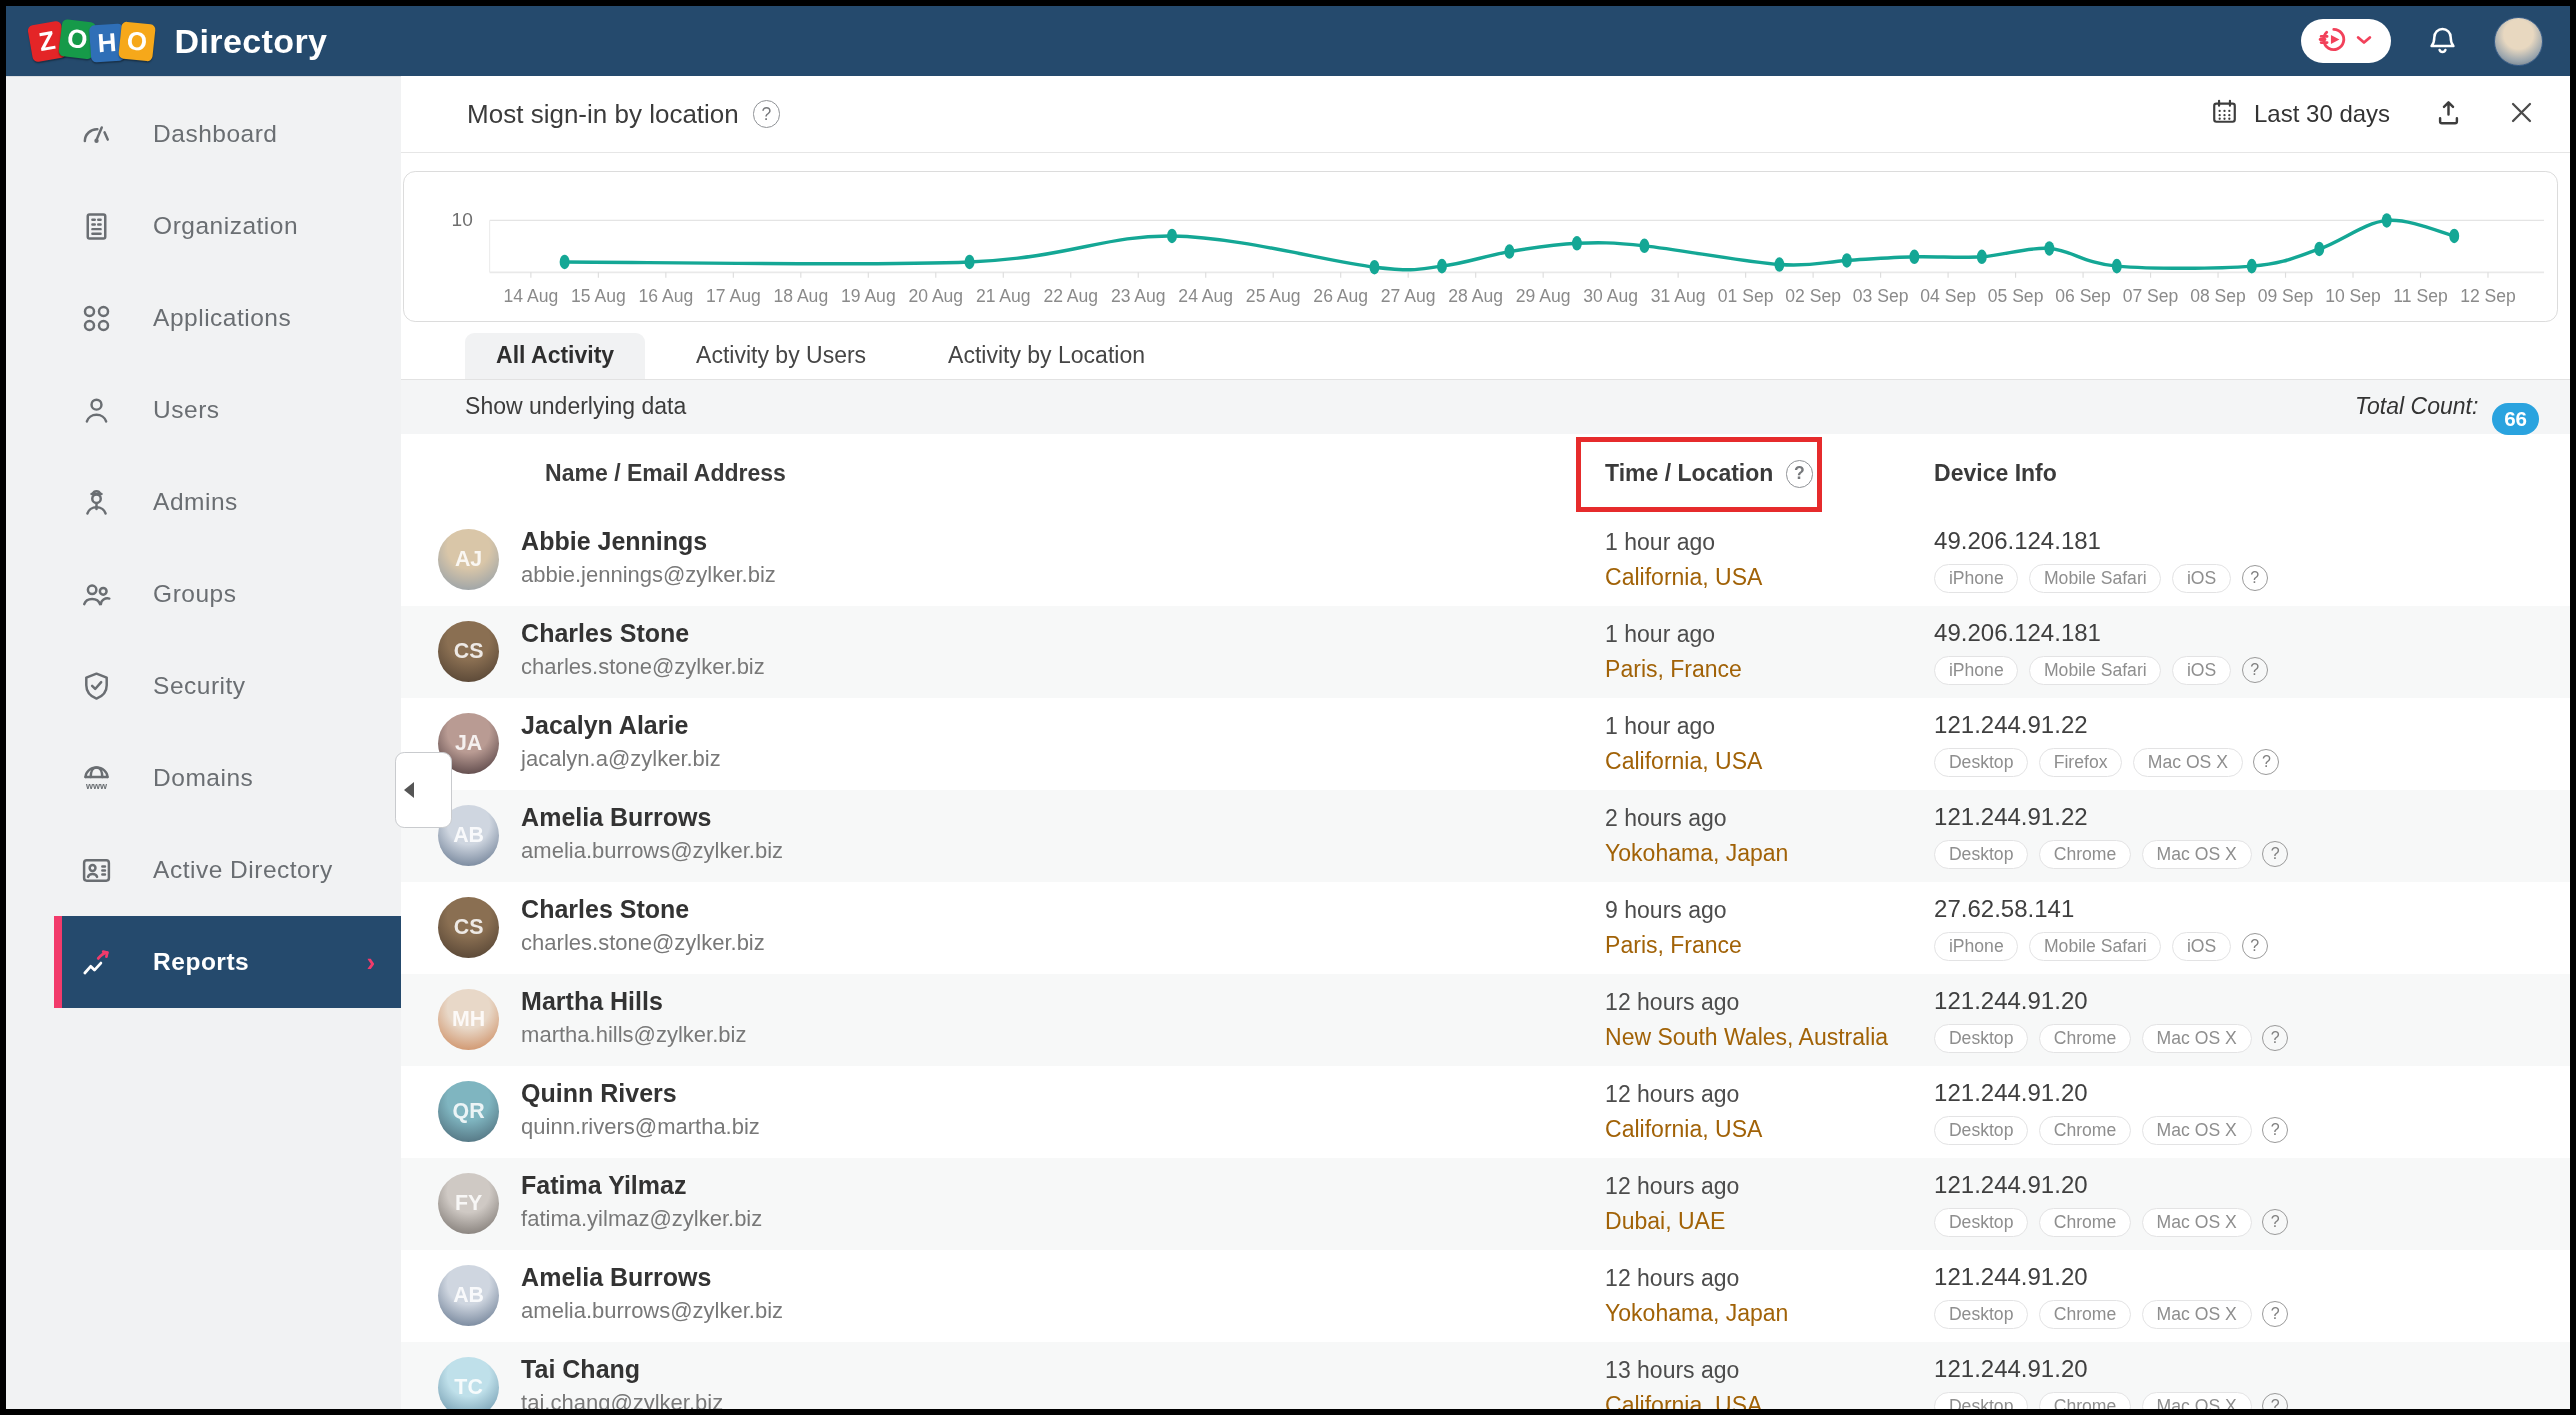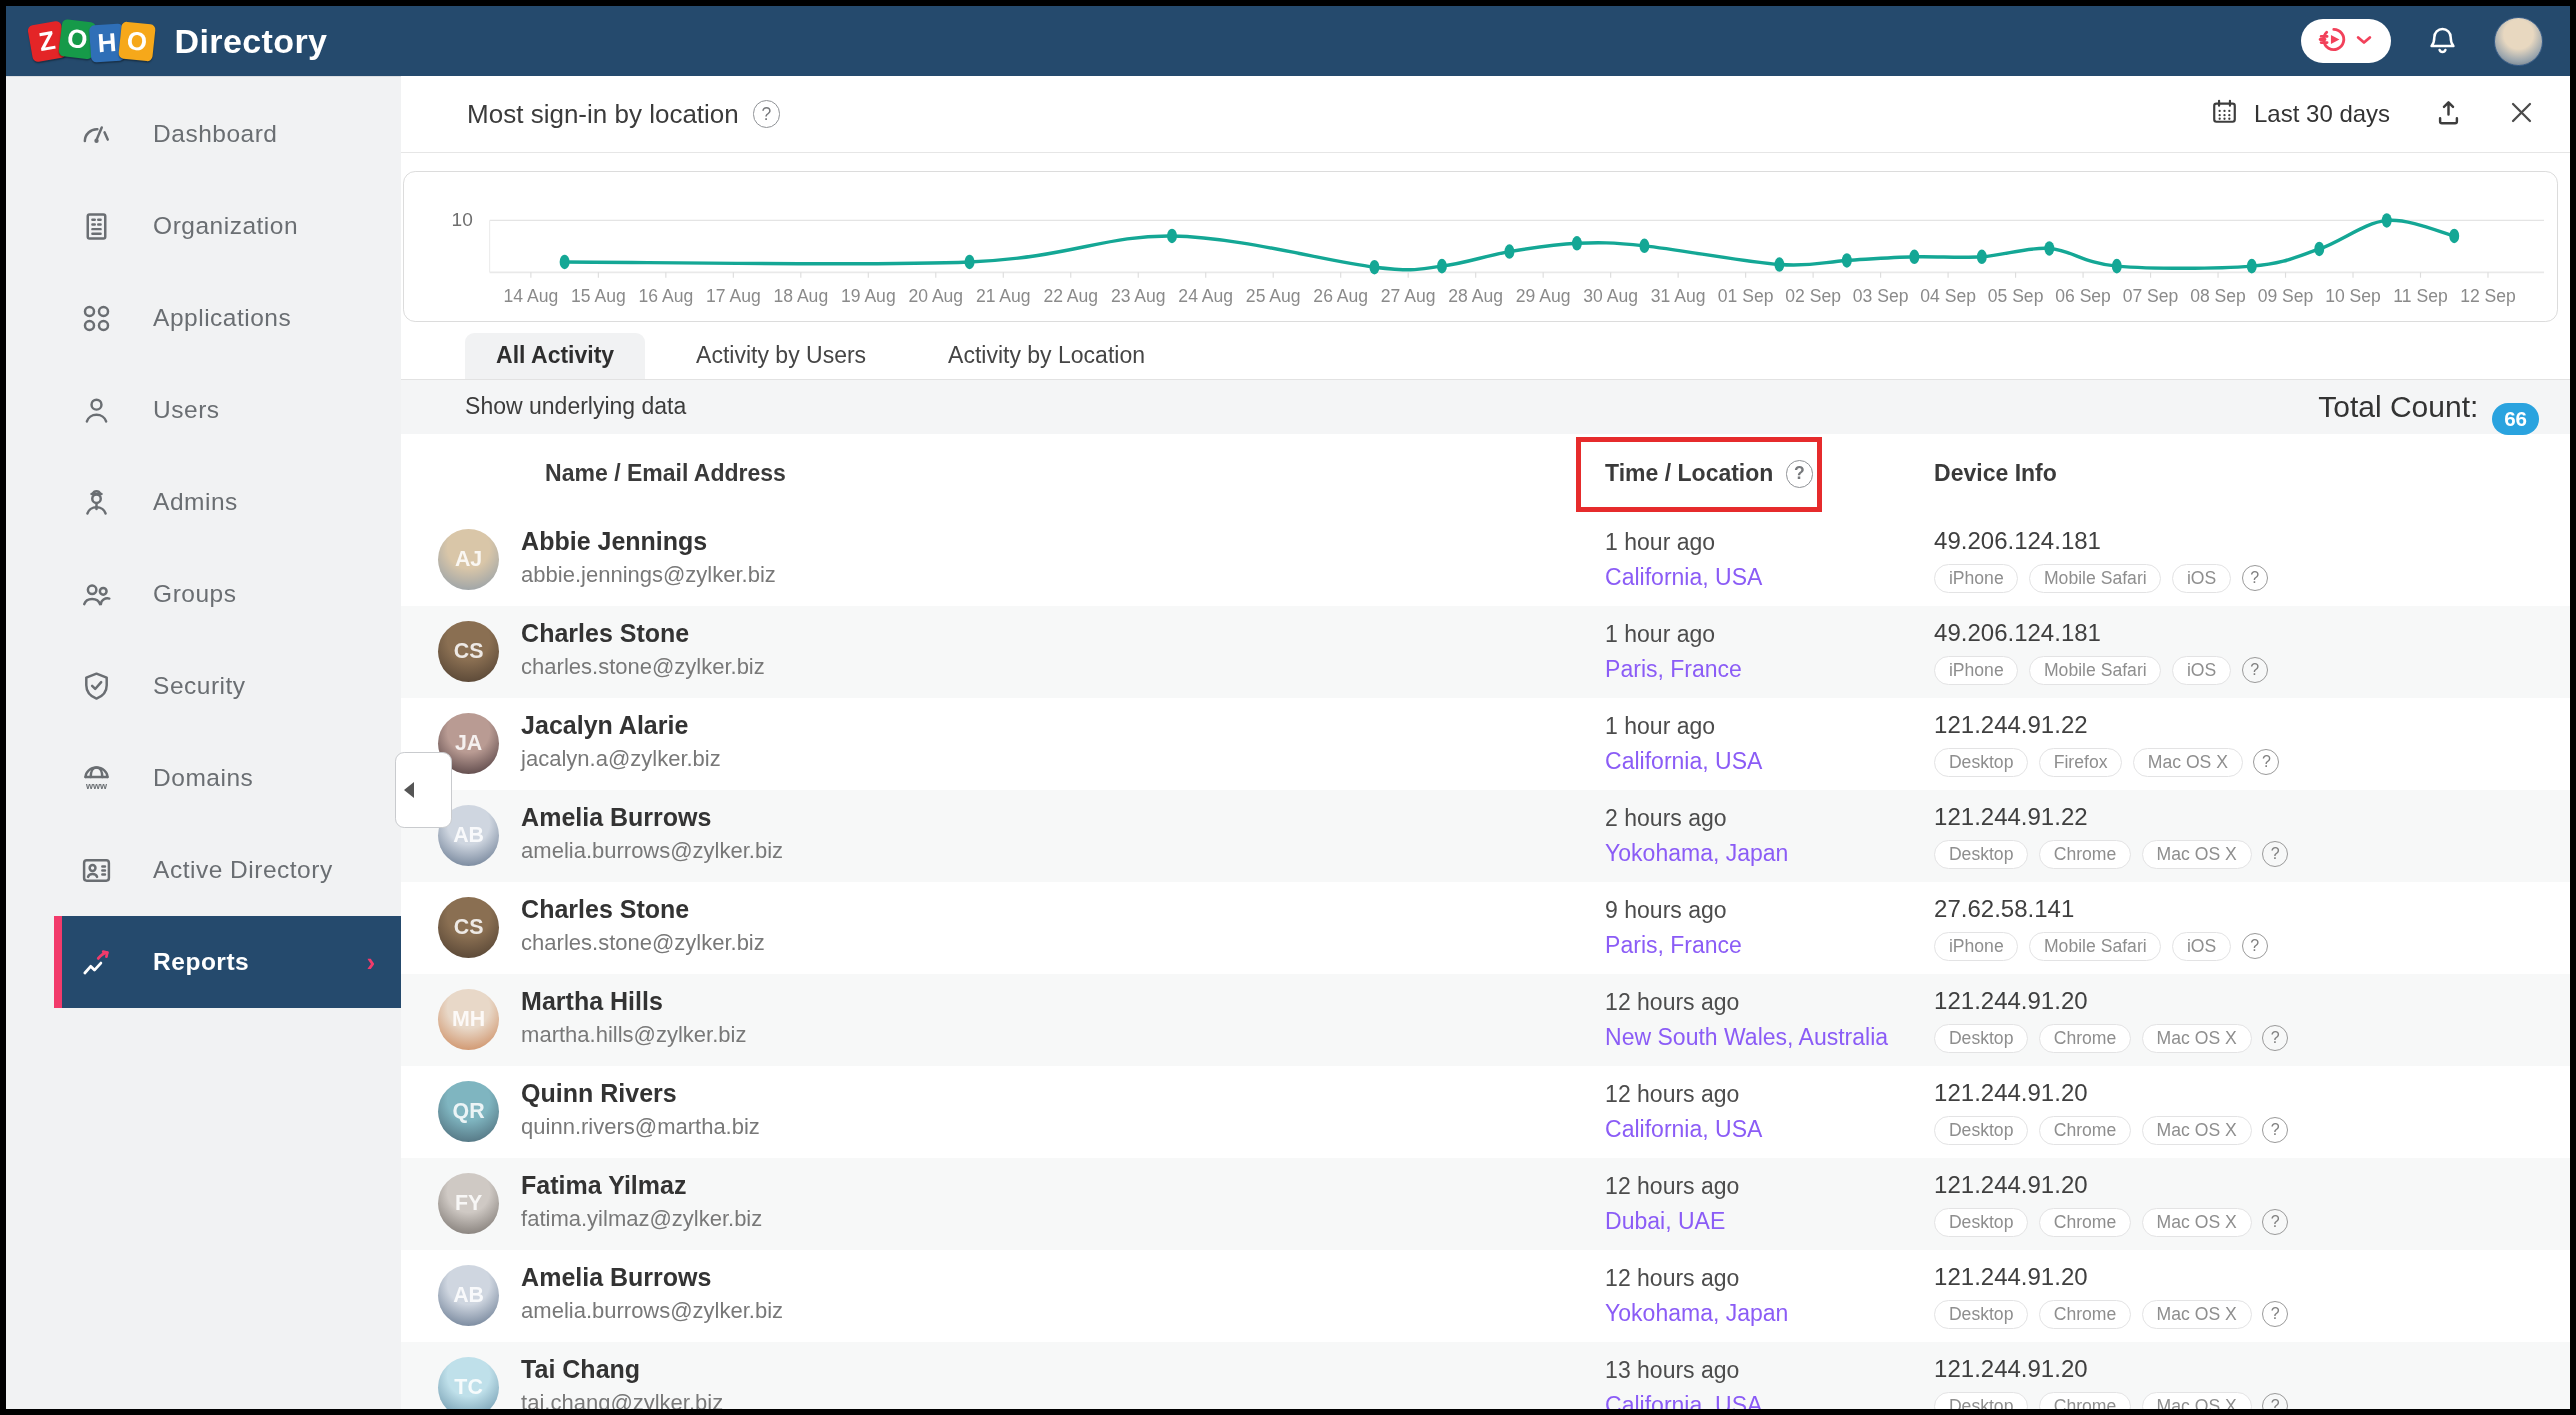--- a/index.html
+++ b/index.html
@@ -61,37 +61,37 @@
   .chart-card svg{display:block;}
   
   .tabs{height:49px;display:flex;align-items:flex-end;padding-left:64px;gap:20px;border-bottom:0.8px solid #e2e2e2;margin-top:8.4px;}
   .tab{height:46px;display:flex;align-items:center;padding:0 31px;font-size:23px;color:#454545;
        border-radius:9.2px 9.2px 0 0;cursor:pointer;}
   .tab.active{background:#f1f2f3;color:#2e2e2e;font-weight:600;}
   
   .band{height:54px;background:#f4f5f6;display:flex;align-items:center;padding:0 31px 0 64px;}
   .band .show{font-size:23px;color:#3c3c3c;cursor:pointer;}
   .band-right{margin-left:auto;display:flex;align-items:center;gap:13.8px;}
-  .tc-label{font-size:30px;color:#333;}
+  .tc-label{font-size:23px;color:#333;font-style:italic;}
   .tc-badge{min-width:47px;height:32px;background:#2aa3df;color:#fff;border-radius:16px;font-size:20.6px;
             font-weight:bold;display:flex;align-items:center;justify-content:center;padding:0 10.7px;margin-top:24px;}
   
   .thead,.trow{display:grid;grid-template-columns:1204px 329px 1fr;align-items:center;}
   .thead{height:80px;}
   .th{font-size:23px;font-weight:600;color:#3a3a3a;display:flex;align-items:center;gap:12.2px;}
   .th.c0{padding-left:144px;}
   .trow{height:92px;}
   .trow:nth-child(even){background:#f7f8f8;}
   .cell-name{display:flex;padding-left:37px;gap:22px;}
   .avatar{width:61px;height:61px;border-radius:50%;flex:none;display:flex;align-items:center;
           justify-content:center;color:rgba(255,255,255,.85);font-size:21.4px;font-weight:600;}
   .nm{font-size:25px;font-weight:bold;color:#333;line-height:1.0;}
   .em{font-size:22px;color:#787878;margin-top:7.6px;}
   .tl1{font-size:23px;color:#4c4c4c;}
-  .tl2{font-size:23px;color:#8b5cf6;margin-top:7.6px;}
+  .tl2{font-size:23px;color:#a16207;margin-top:7.6px;}
   .ip{font-size:24px;color:#3f3f3f;}
   .chips{display:flex;align-items:center;gap:10.7px;margin-top:9.2px;}
   .chip{border:1.5px solid #e3e3e4;border-radius:764px;padding:3.1px 13.8px;font-size:17.6px;color:#8e8e8e;background:#fff;}
   .chip-help{width:26px;height:26px;border-radius:50%;border:1.5px solid #9a9a9a;color:#808080;font-size:16px;
              display:inline-flex;align-items:center;justify-content:center;}
   
   .red-box{position:absolute;left:1175px;top:361px;width:246px;height:75px;border:5.4px solid #e62b2c;z-index:40;pointer-events:none;}
   .iconbtn{cursor:pointer;display:flex;align-items:center;justify-content:center;background:none;border:none;padding:0;}
 </style>
 </head>

